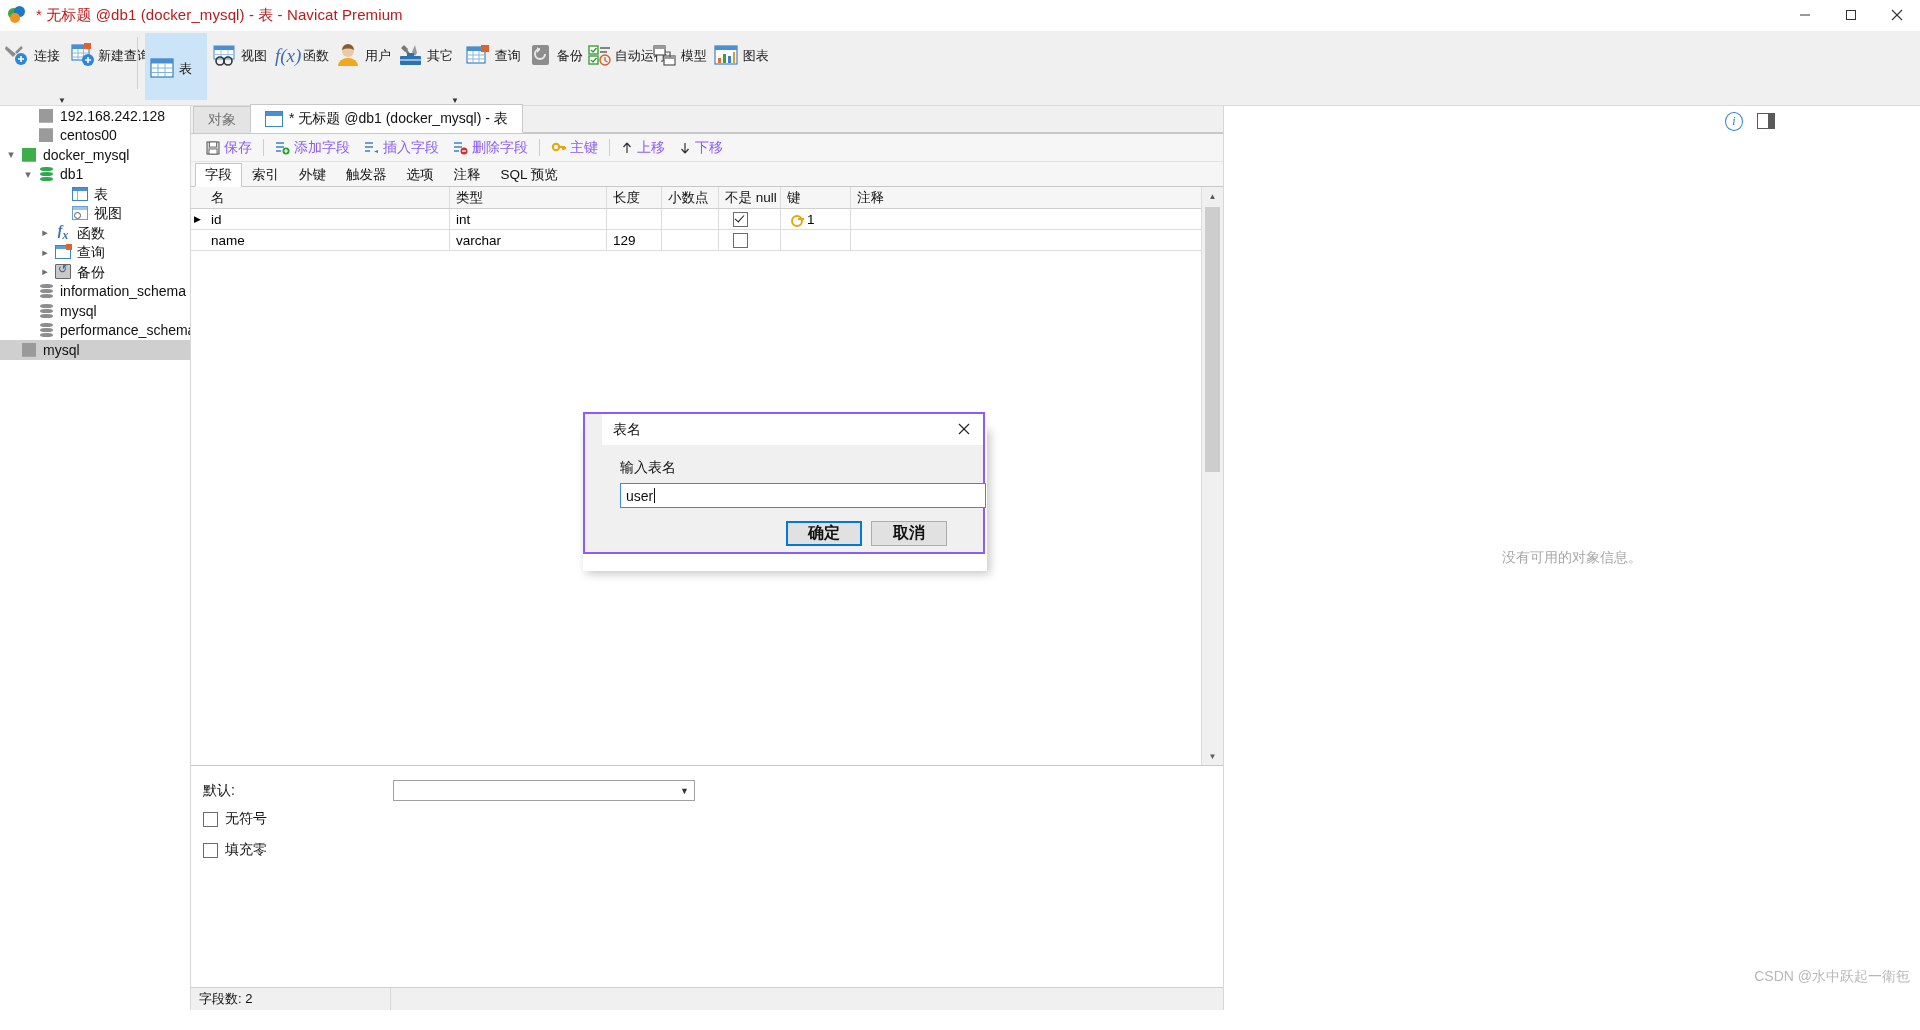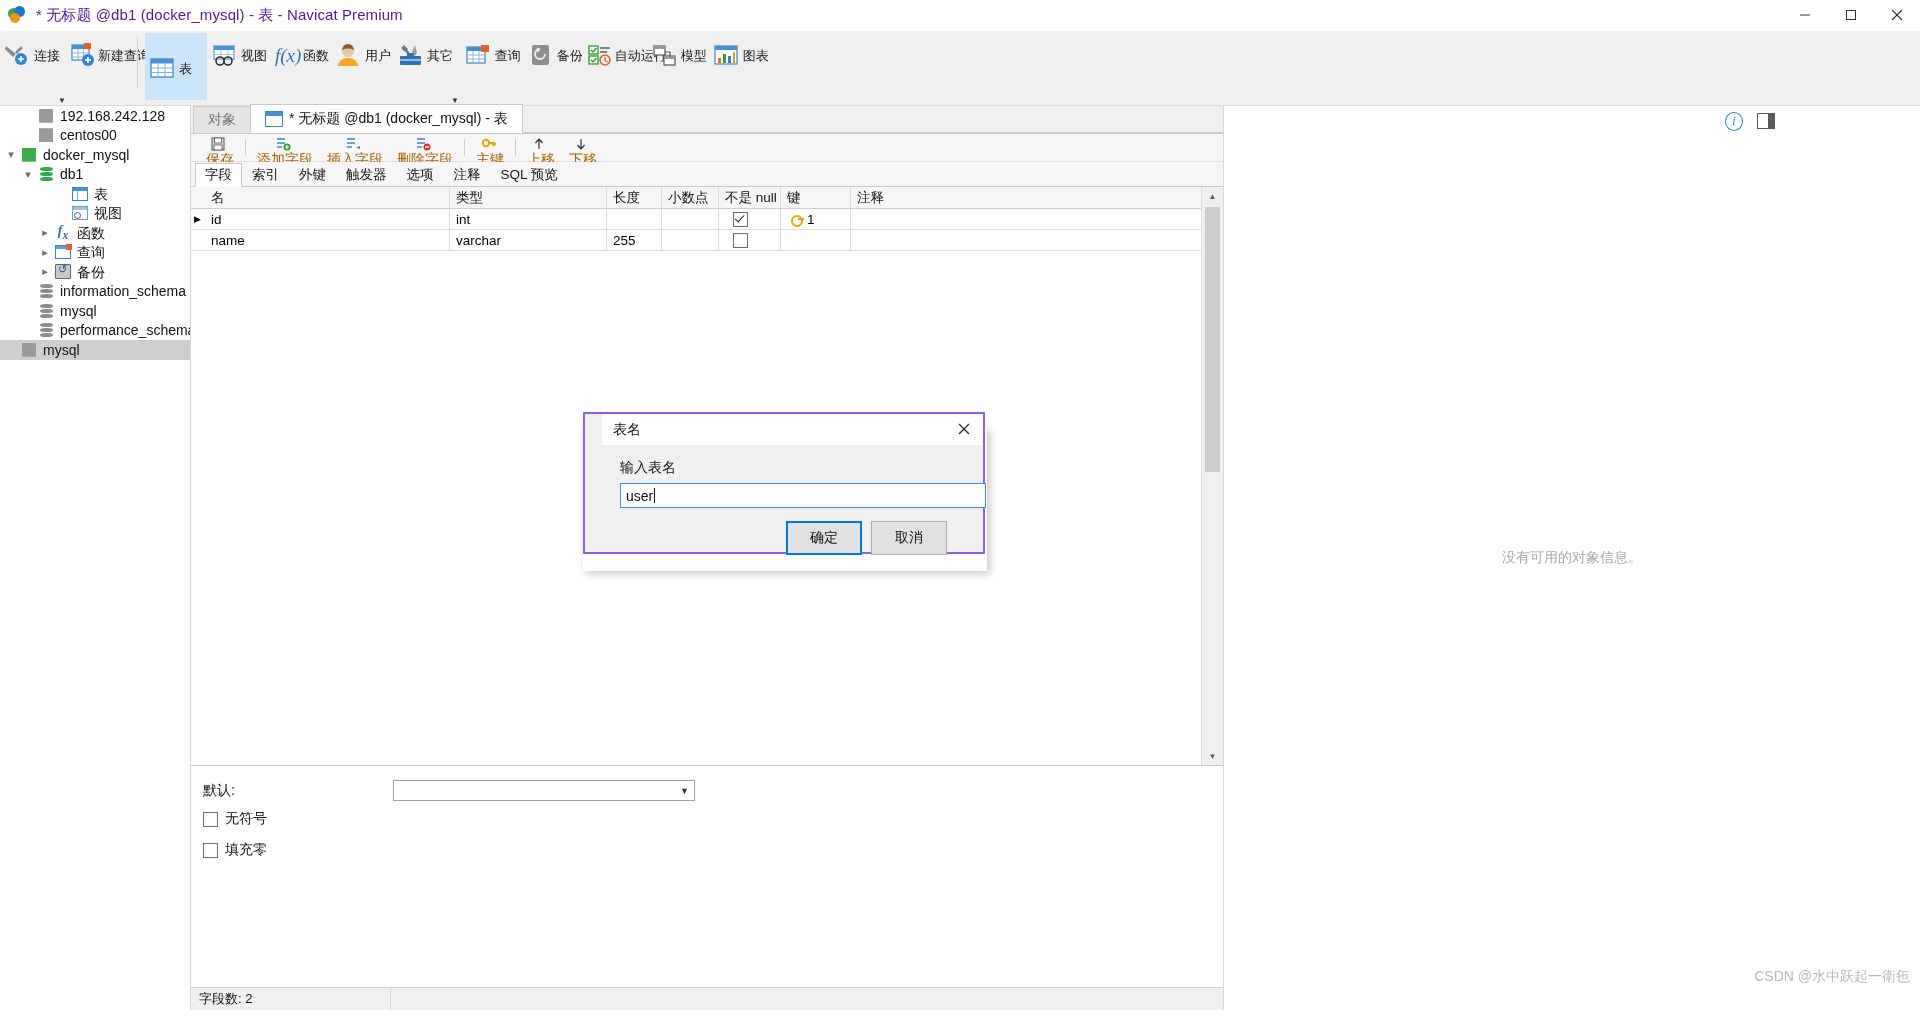--- a/index.html
+++ b/index.html
@@ -41,21 +41,21 @@
     width: 11px; height: 11px; border-radius: 50%;
     background: #1c78c8;
   }
   .app-logo .c3 {
     position: absolute; left: 2px; top: 8px;
     width: 10px; height: 10px; border-radius: 50%;
     background: #f0941e;
   }
   .title-text {
     font-size: 15px;
-    color: #4c1d95;
+    color: #b91c1c;
     letter-spacing: 0.1px;
     text-align: right;
   }
   .win-controls {
     position: absolute; right: 0; top: 0;
     display: flex; height: 30px;
   }
   .win-btn {
     width: 46px; height: 30px;
     display: flex; align-items: center; justify-content: center;
@@ -262,24 +262,23 @@
   
   .actionbar {
     height: 27px;
     background: #f6f6f6;
     display: flex; align-items: center;
     border-bottom: 1px solid #e2e2e2;
     padding-left: 8px;
   }
   .act {
     display: flex; align-items: center;
-    font-size: 14px; color: #a16207;
+    font-size: 14px; color: #8b5cf6;
     padding: 0 7px; height: 22px;
     white-space: nowrap;
-    flex-direction: column;
   }
   .act .aico { margin-right: 4px; display:flex; align-items:center; }
   .act-sep { width:1px; height:17px; background:#cdcdcd; margin:0 4px; }
 
   
   .subtabs {
     height: 24px;
     background: #f6f6f6;
     display: flex; align-items: flex-end;
     border-bottom: 1px solid #c8c8c8;
@@ -512,26 +511,27 @@
   }
   .caret {
     display:inline-block; width:1px; height:15px; background:#111; margin-left:1px;
   }
   .modal-btns {
     display: flex; justify-content: flex-end;
     gap: 9px;
     padding: 13px 18px 0 0;
   }
   .mbtn {
-    width: 76px; height: 34px;
+    width: 76px; height: 25px;
     display: flex; align-items: center; justify-content: center;
-    font-size: 14px; color: #111;
+    font-size: 16px; color: #111;
     background: #e1e1e1;
     border: 1px solid #adadad;
     box-sizing: border-box;
+    font-weight: bold;
   }
   .mbtn.primary { border: 2px solid #0078d7; background:#e1e1e1; }
 </style>
 </head>
 <body>
 
 <div class="app">
 
   <div class="titlebar">
     <div class="app-logo">
@@ -989,21 +989,21 @@
                 <div class="gcell c-key">
                   <span class="keyico"></span>
                   <span>1</span>
                 </div>
                 <div class="gcell c-cmt"></div>
               </div>
               <div class="grow">
                 <div class="gcell c-marker"></div>
                 <div class="gcell c-name">name</div>
                 <div class="gcell c-type">varchar</div>
-                <div class="gcell c-len">255</div>
+                <div class="gcell c-len">129</div>
                 <div class="gcell c-dec"></div>
                 <div class="gcell c-null">
                   <span class="cb"></span>
                 </div>
                 <div class="gcell c-key"></div>
                 <div class="gcell c-cmt"></div>
               </div>
             </div>
           <div class="vscroll">
             <div class="vs-arrow">▲</div>

